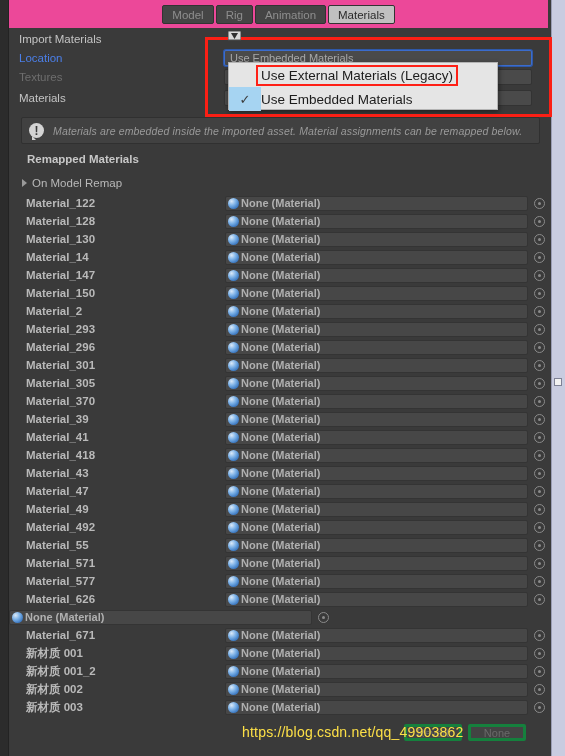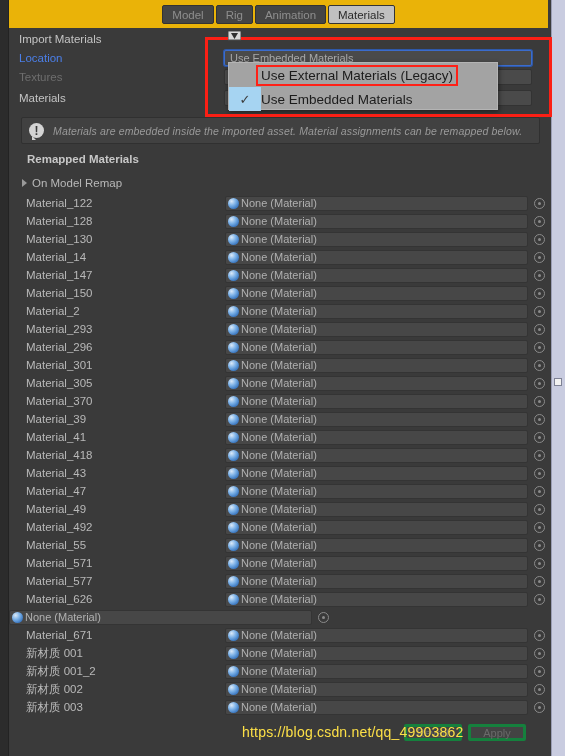--- a/index.html
+++ b/index.html
@@ -17,21 +17,21 @@
   
   #left-gutter {
     position:absolute; left:0; top:0; width:9px; height:756px;
     background:#2c2c2c;
     border-right:1px solid #232323;
   }
 
   
   #tabbar {
     position:absolute; left:9px; top:0; width:539px; height:28px;
-    background:#eab308;
+    background:#ec4899;
     display:flex; align-items:center;
     justify-content:center;
     gap:2px;
   }
   .tab {
     height:19px; line-height:19px;
     padding:0 9px;
     background:#454545;
     color:#8e8e8e;
     font-size:11.5px;
@@ -127,21 +127,21 @@
     border-top:4px solid transparent;
     border-bottom:4px solid transparent;
   }
   #ondemand-label { margin-left:5px; font-size:11.5px; color:#b8b8b8; }
 
   
   #mat-list { position:absolute; left:9px; top:194px; width:539px; }
   .mat-row {
     position:relative;
     height:18px;
-    display:flex; align-items:center;
+    display:flex; align-items:center;font-weight:bold;
   }
   .mat-name {
     width:216px; padding-left:17px;
     font-size:11.5px; color:#b9b9b9;
     white-space:nowrap; overflow:hidden;
   }
   .obj-field {
     width:303px; height:15px;
     background:#474747;
     border:1px solid #343434;
@@ -207,21 +207,21 @@
     font-size:14px;
     color:#fde047;
     letter-spacing:0.2px;
     white-space:nowrap;
   }
 
   
   #dropdown-popup {
     position:absolute; left:228px; top:62px;
     width:270px; height:48px;
-    background:#a3a3a3;
+    background:#e5e5e5;
     border:1px solid #b4b4b4;
     box-shadow:1px 2px 5px rgba(0,0,0,0.45);
     z-index:40;
   }
   .dd-item {
     height:24px;
     display:flex; align-items:center;
     color:#1c1c1c;
     font-size:13.5px;
     position:relative;
@@ -534,21 +534,21 @@
       </div>
       <div class="picker-icon"></div>
     </div>
   </div>
 
 <div id="scroll-track">
   <div id="scroll-thumb"></div>
 </div>
 
 <div class="footer-btn" id="revert-btn">Revert</div>
-<div class="footer-btn" id="apply-btn">Apply</div>
+<div class="footer-btn" id="apply-btn">None</div>
 
 <div id="watermark">https://blog.csdn.net/qq_49903862</div>
 
 <div id="dropdown-popup">
   <div class="dd-item highlight">
     <div class="dd-check"></div>
     <div class="dd-label">Use External Materials (Legacy)</div>
   </div>
   <div class="dd-item">
     <div class="dd-check on">✓</div>

